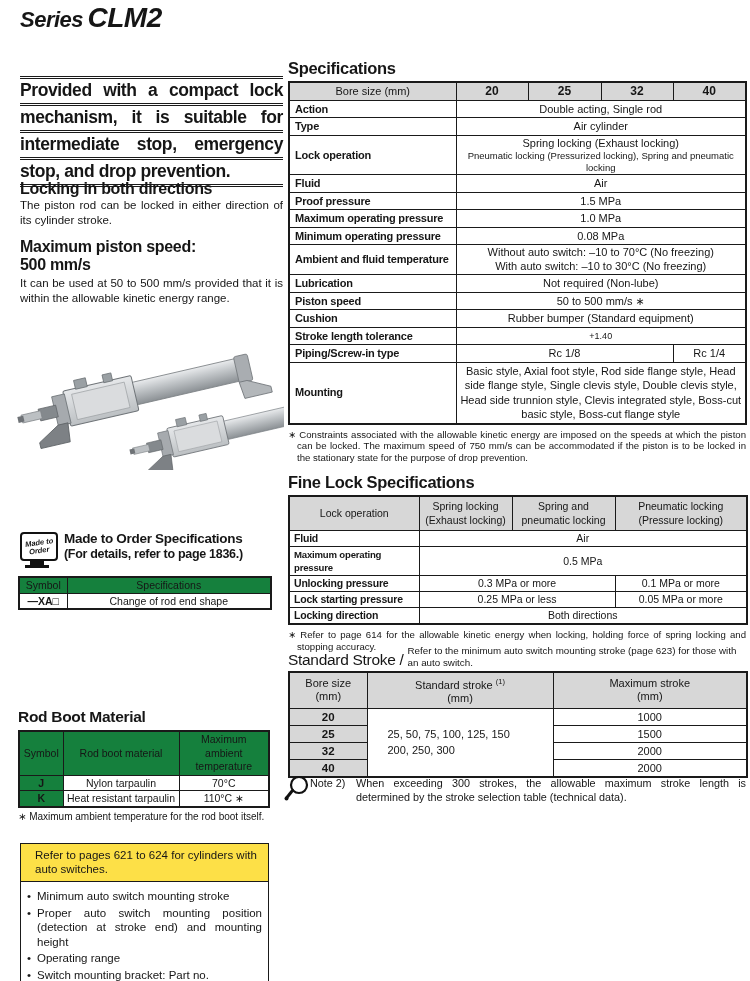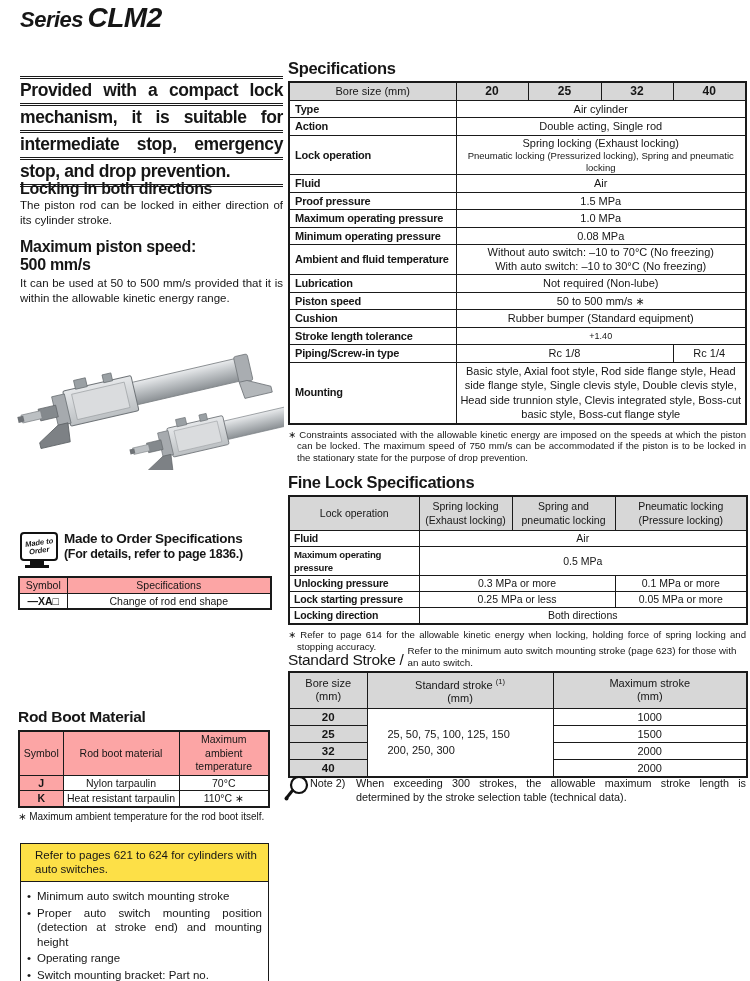--- a/index.html
+++ b/index.html
@@ -33,21 +33,21 @@
   .m2o-icon .screen span{font-size:7.5px;font-weight:bold;font-style:italic;line-height:7.5px;transform:rotate(-8deg);}
   .m2o-icon .stand{position:absolute;top:29px;left:12px;width:14px;height:4px;background:#111;}
   .m2o-icon .base{position:absolute;top:33px;left:7px;width:24px;height:3px;background:#111;}
   .m2o-titles{margin-left:6px;}
   .m2o-t1{font-size:13.5px;font-weight:bold;line-height:16px;letter-spacing:-0.3px;}
   .m2o-t2{font-size:12.5px;font-weight:bold;line-height:15px;letter-spacing:-0.3px;}
 
   
   table.tb{border-collapse:collapse;table-layout:fixed;font-size:10.5px;border:2px solid #1a1a1a;}
   table.tb td{border:1px solid #1a1a1a;text-align:center;vertical-align:middle;padding:1px 2px;line-height:12.5px;}
-  td.gray{background:#fca5a5;}
+  td.gray{background:#15803d;}
   td.boldc{font-weight:bold;}
   .fnote{font-size:10px;line-height:12px;margin-top:3px;}
 
   
   .asbox{position:absolute;top:843px;left:20px;width:247px;border:1.5px solid #1a1a1a;}
   .asbox .ashead{background:#fde047;border-bottom:1.5px solid #1a1a1a;padding:4px 8px 5px 14px;
                  font-size:11.5px;line-height:14px;}
   .asbox .asbody{padding:5px 6px 7px 6px;}
   .asitem{display:flex;font-size:11.5px;line-height:14.5px;margin-top:2px;}
   .asitem .bul{flex:none;width:10px;}
@@ -248,26 +248,26 @@
         </colgroup>
       <tbody>
           <tr>
         <td class="hdr">Bore size (mm)</td>
         <td class="hdr num">20</td>
         <td class="hdr num">25</td>
         <td class="hdr num">32</td>
         <td class="hdr num">40</td>
       </tr>
       <tr>
+        <td class="lbl">Action</td>
+        <td colspan="4">Double acting, Single rod</td>
+      </tr>
+      <tr>
         <td class="lbl">Type</td>
         <td colspan="4">Air cylinder</td>
-      </tr>
-      <tr>
-        <td class="lbl">Action</td>
-        <td colspan="4">Double acting, Single rod</td>
       </tr>
       <tr>
         <td class="lbl">Lock operation</td>
         <td colspan="4">
           <span class="ln">Spring locking (Exhaust locking)</span>
           <span class="ln small">Pneumatic locking (Pressurized locking), Spring and pneumatic locking</span>
         </td>
       </tr>
       <tr>
         <td class="lbl">Fluid</td>

